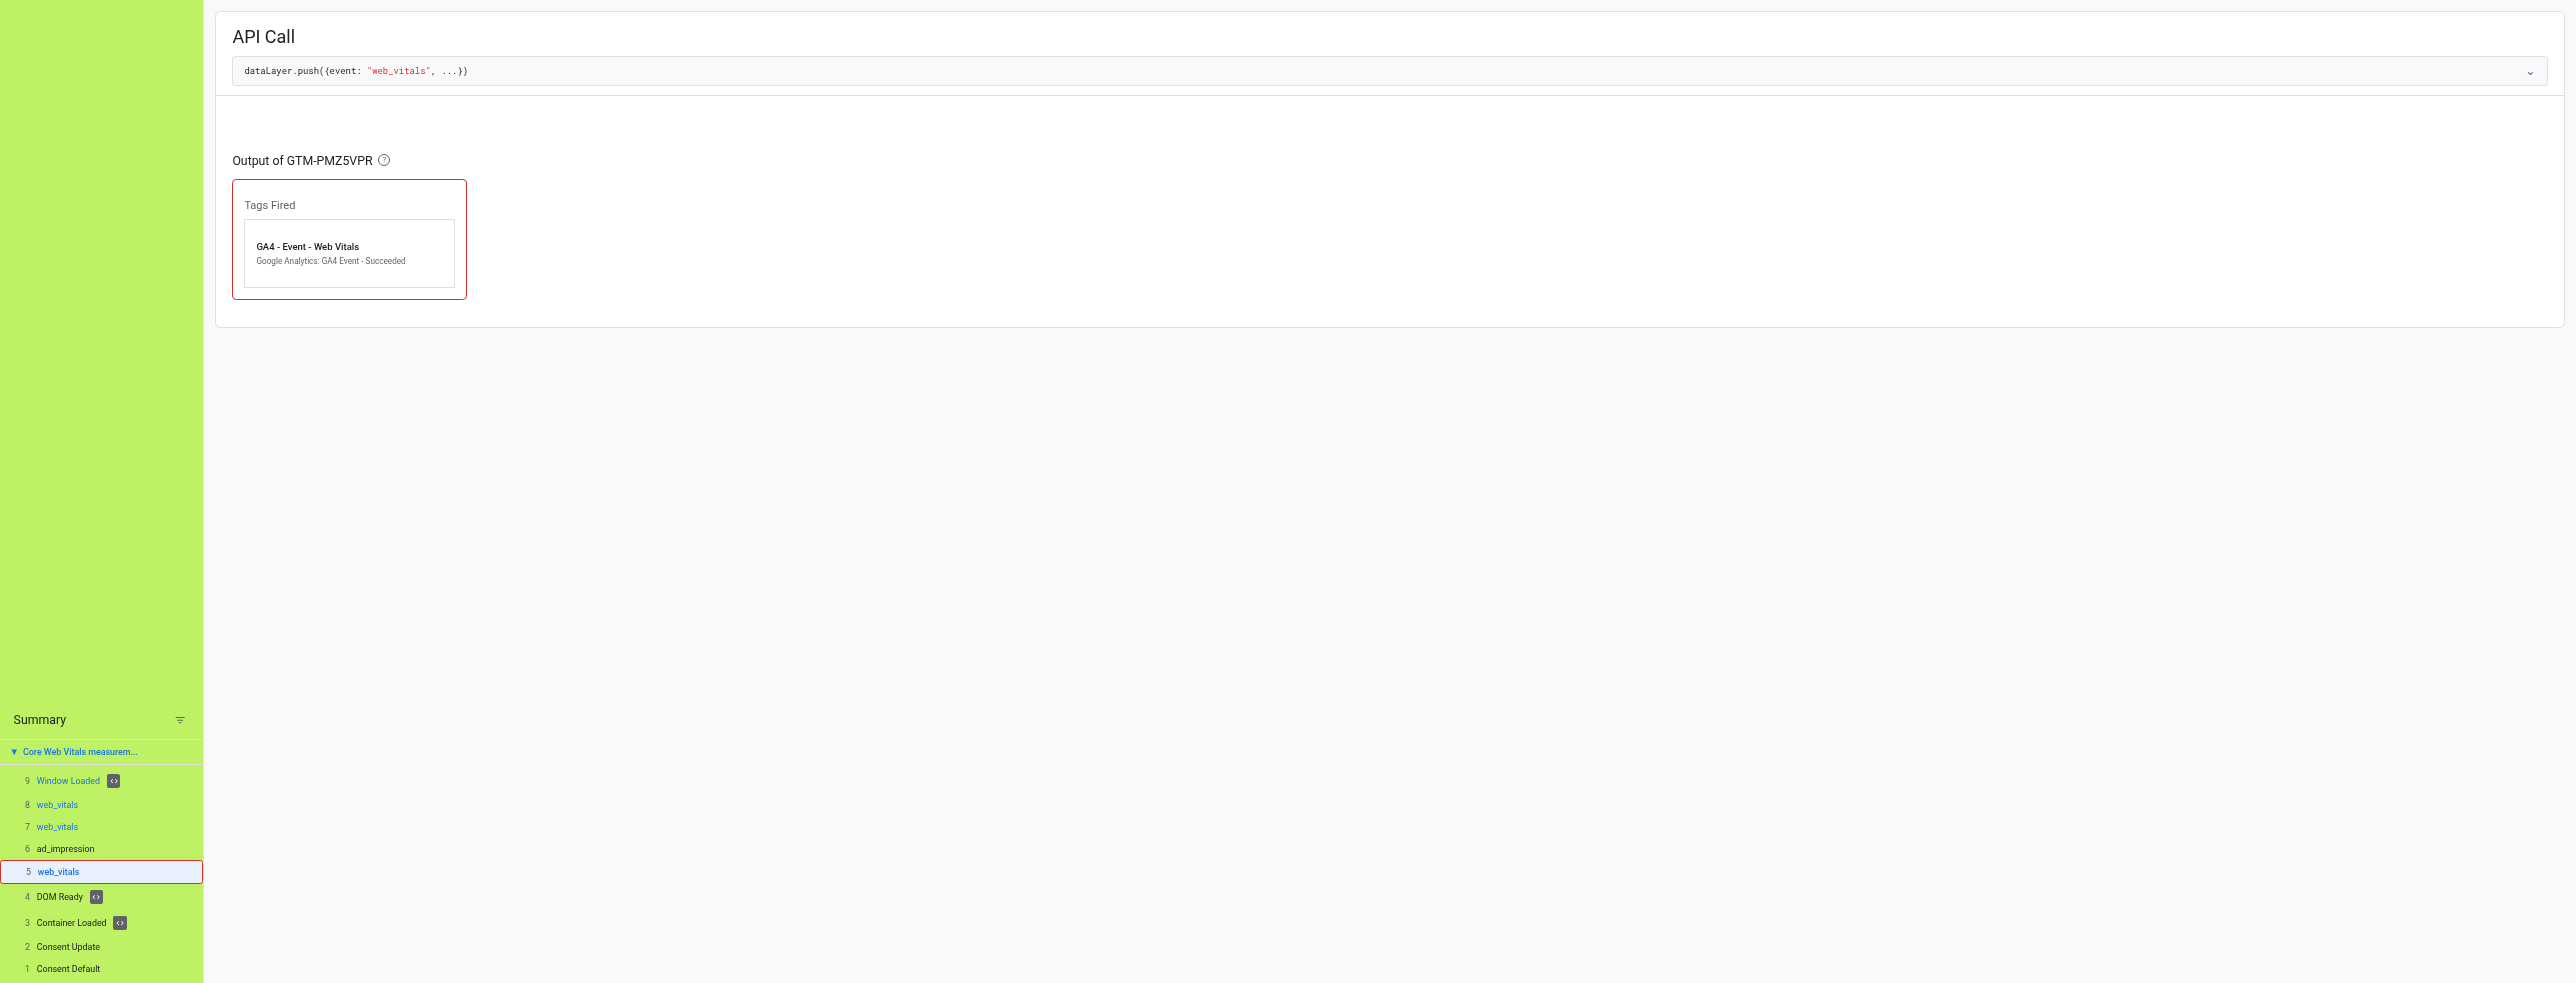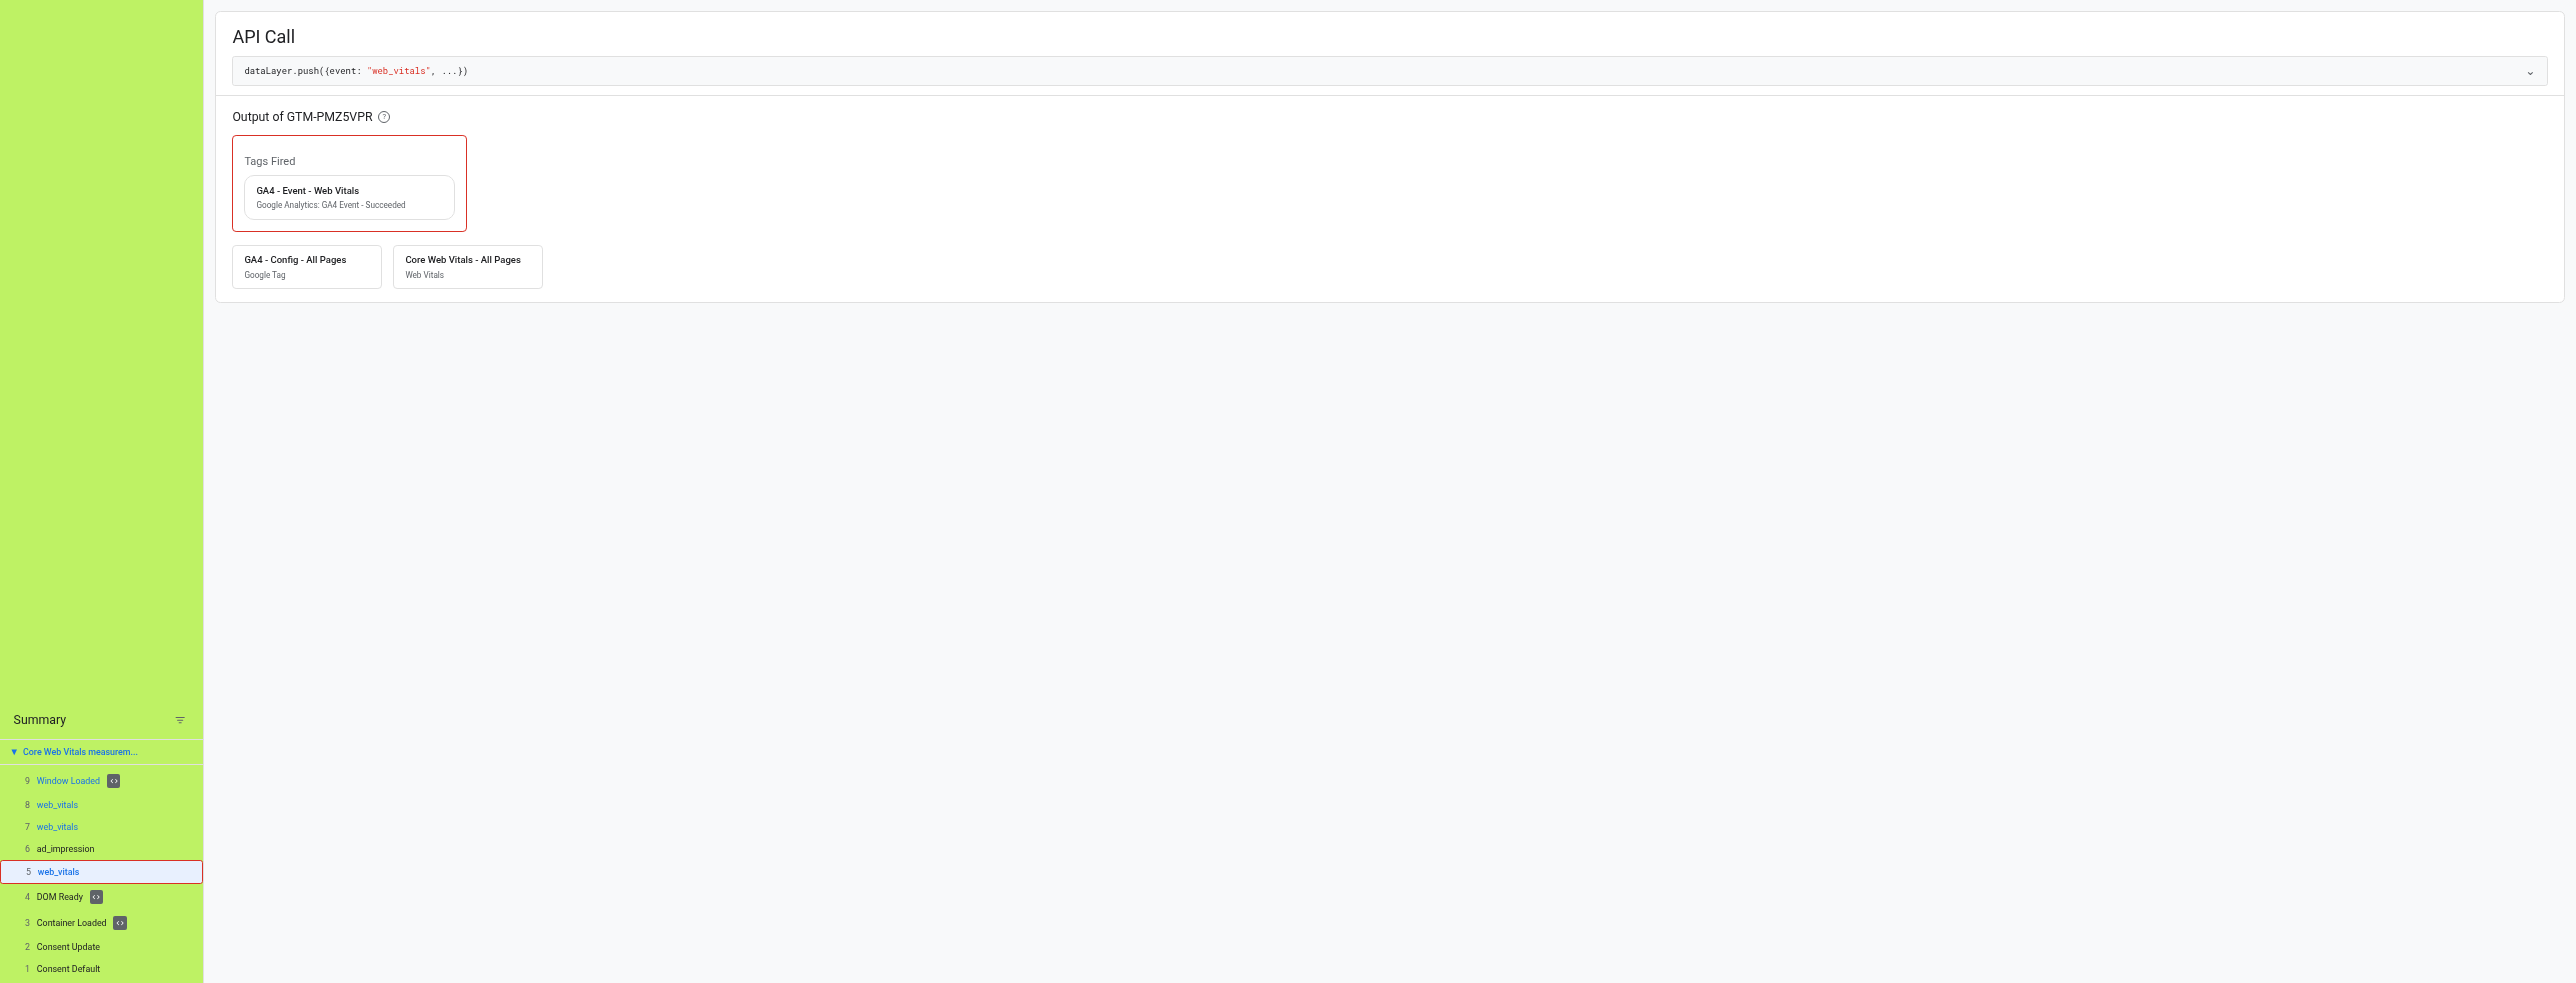--- a/index.html
+++ b/index.html
@@ -197,23 +197,23 @@
     
     .output-section {
       padding: 13.6px 16.4px;
     }
 
     .output-title {
       font-size: 12.3px;
       font-weight: 400;
       color: #202124;
       display: flex;
-      align-items: center;
       gap: 5.5px;
       margin-bottom: 11px;
+      margin-top: 44px;
     }
 
     .info-icon {
       width: 12.3px;
       height: 12.3px;
       border-radius: 50%;
       border: 1px solid #5f6368;
       display: inline-flex;
       align-items: center;
       justify-content: center;
@@ -263,22 +263,22 @@
     .tags-fired-label {
       font-size: 11px;
       color: #5f6368;
       margin-bottom: 6.8px;
       margin-top: 8px;
     }
 
     .tag-card {
       background: #fff;
       border: 0.7px solid #e0e0e0;
-      border-radius: 10px;
-      padding: 9px 11px;
+      border-radius: 0;
+      padding: 21px 11px;
       min-width: 211px;
     }
 
     .tag-card-title {
       font-size: 9.5px;
       font-weight: 500;
       color: #202124;
       margin-bottom: 4.1px;
     }
 
@@ -447,28 +447,18 @@
         <div class="tags-fired-box">
           <div class="tags-fired-label">Tags Fired</div>
           <div class="tag-card">
             <div class="tag-card-title">GA4 - Event - Web Vitals</div>
             <div class="tag-card-subtitle">Google Analytics: GA4 Event - Succeeded</div>
           </div>
         </div>
 
         
 
-        <div class="tags-not-fired-cards">
-          <div class="tag-card-not-fired">
-            <div class="tag-card-title">GA4 - Config - All Pages</div>
-            <div class="tag-card-subtitle">Google Tag</div>
-          </div>
-          <div class="tag-card-not-fired">
-            <div class="tag-card-title">Core Web Vitals - All Pages</div>
-            <div class="tag-card-subtitle">Web Vitals</div>
-          </div>
-        </div>
 
       </div>
     </div>
   </div>
 </div>
 
 
 </body></html>

